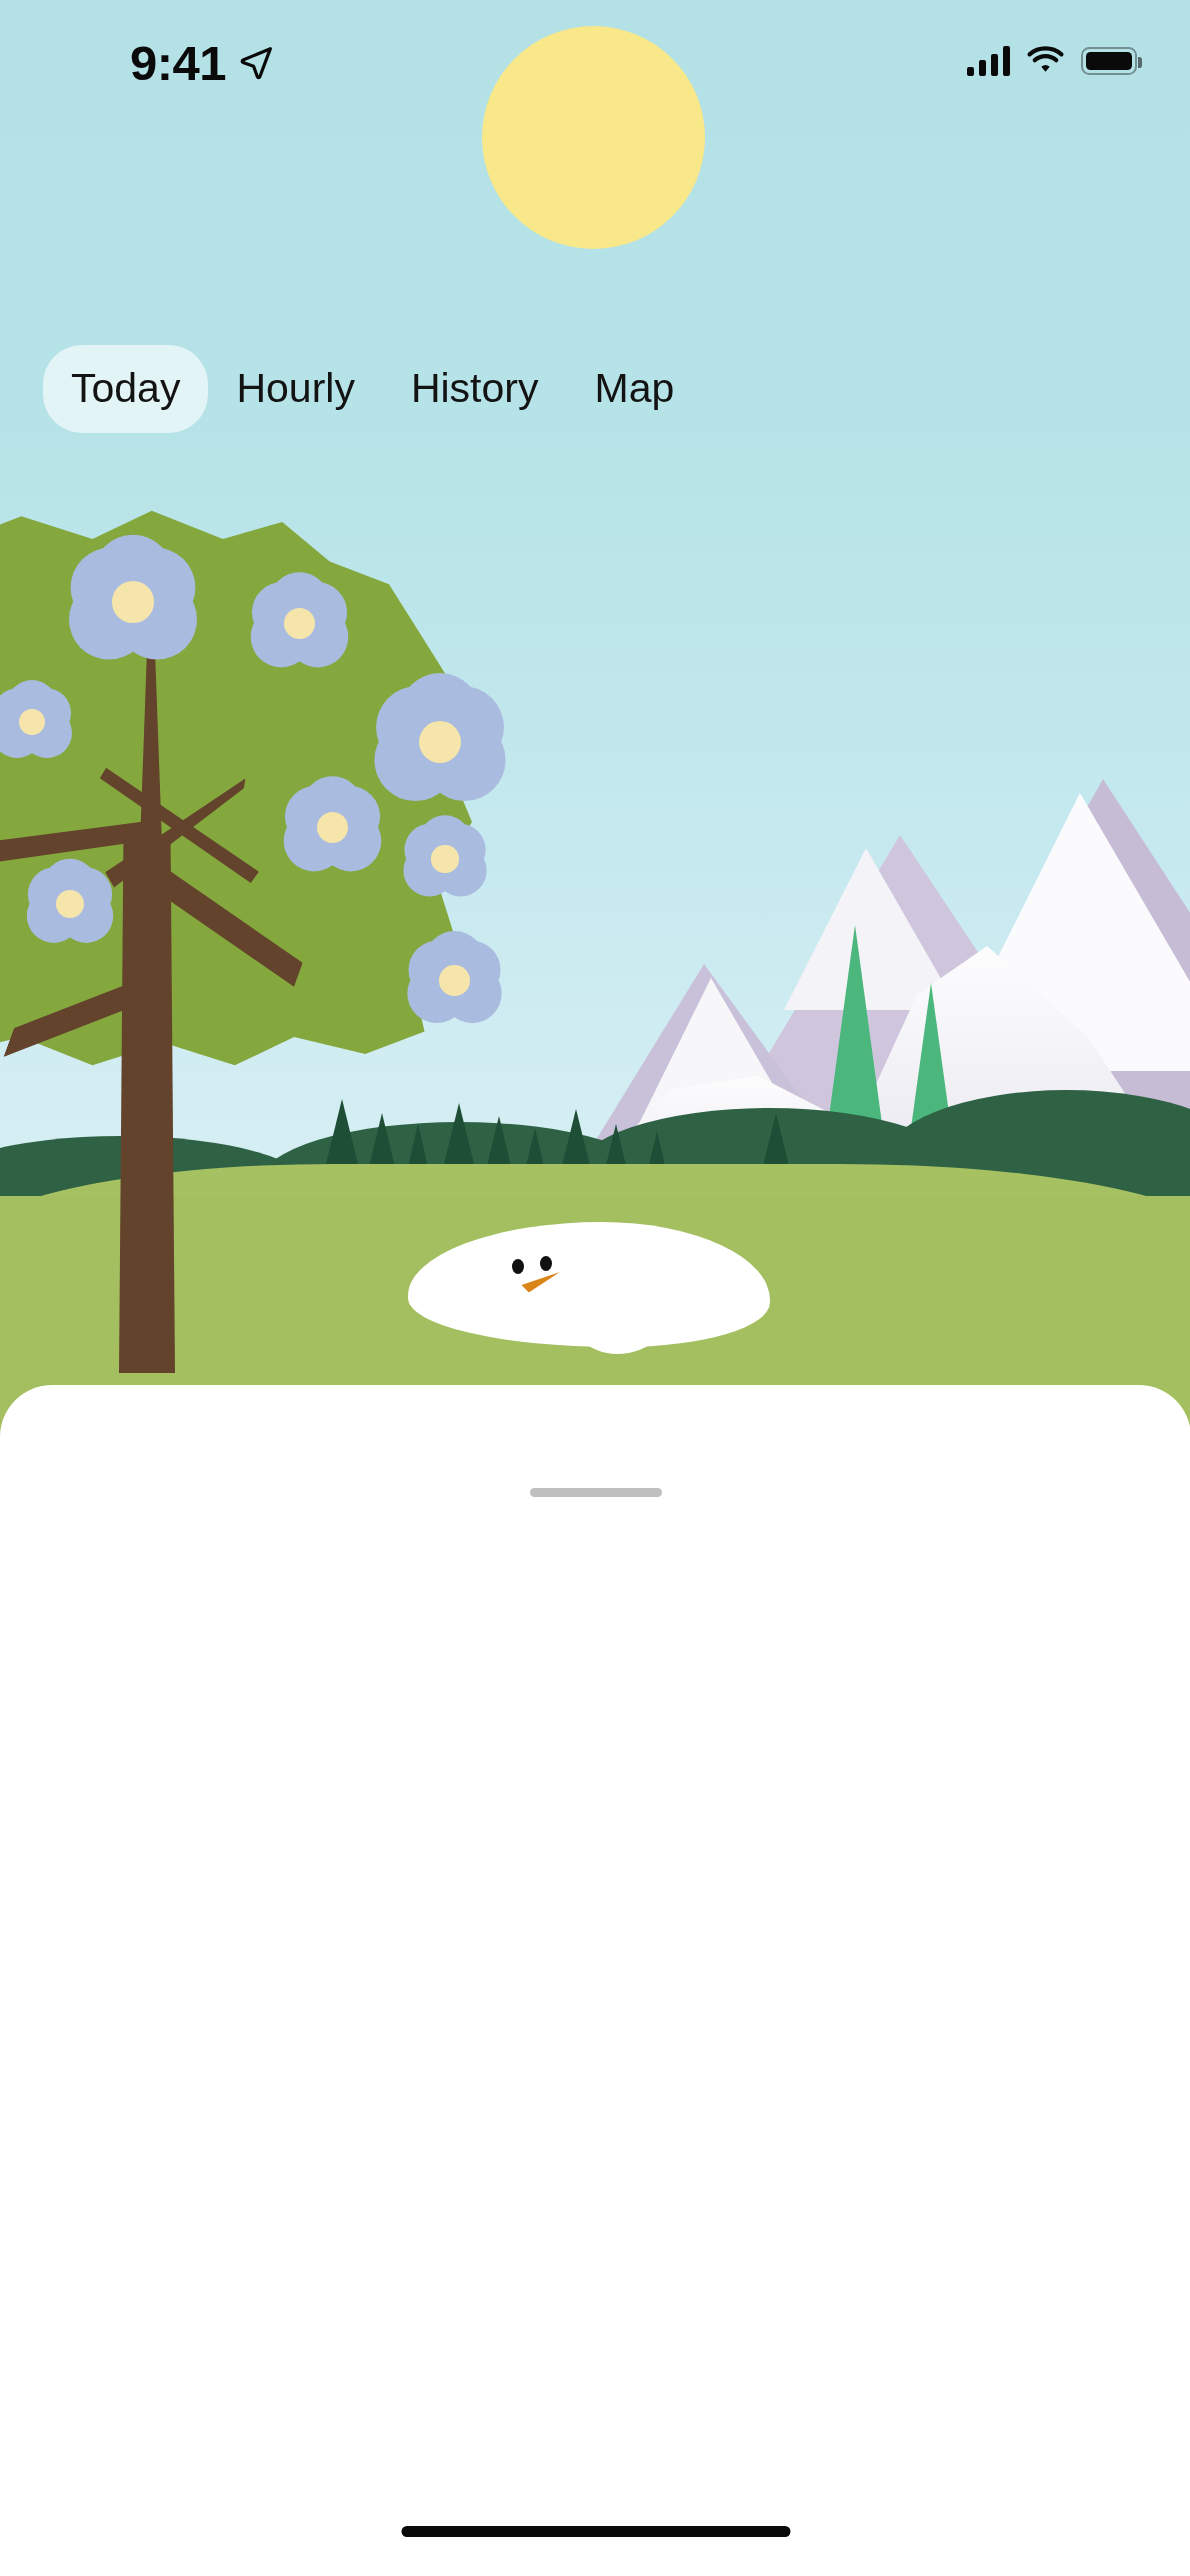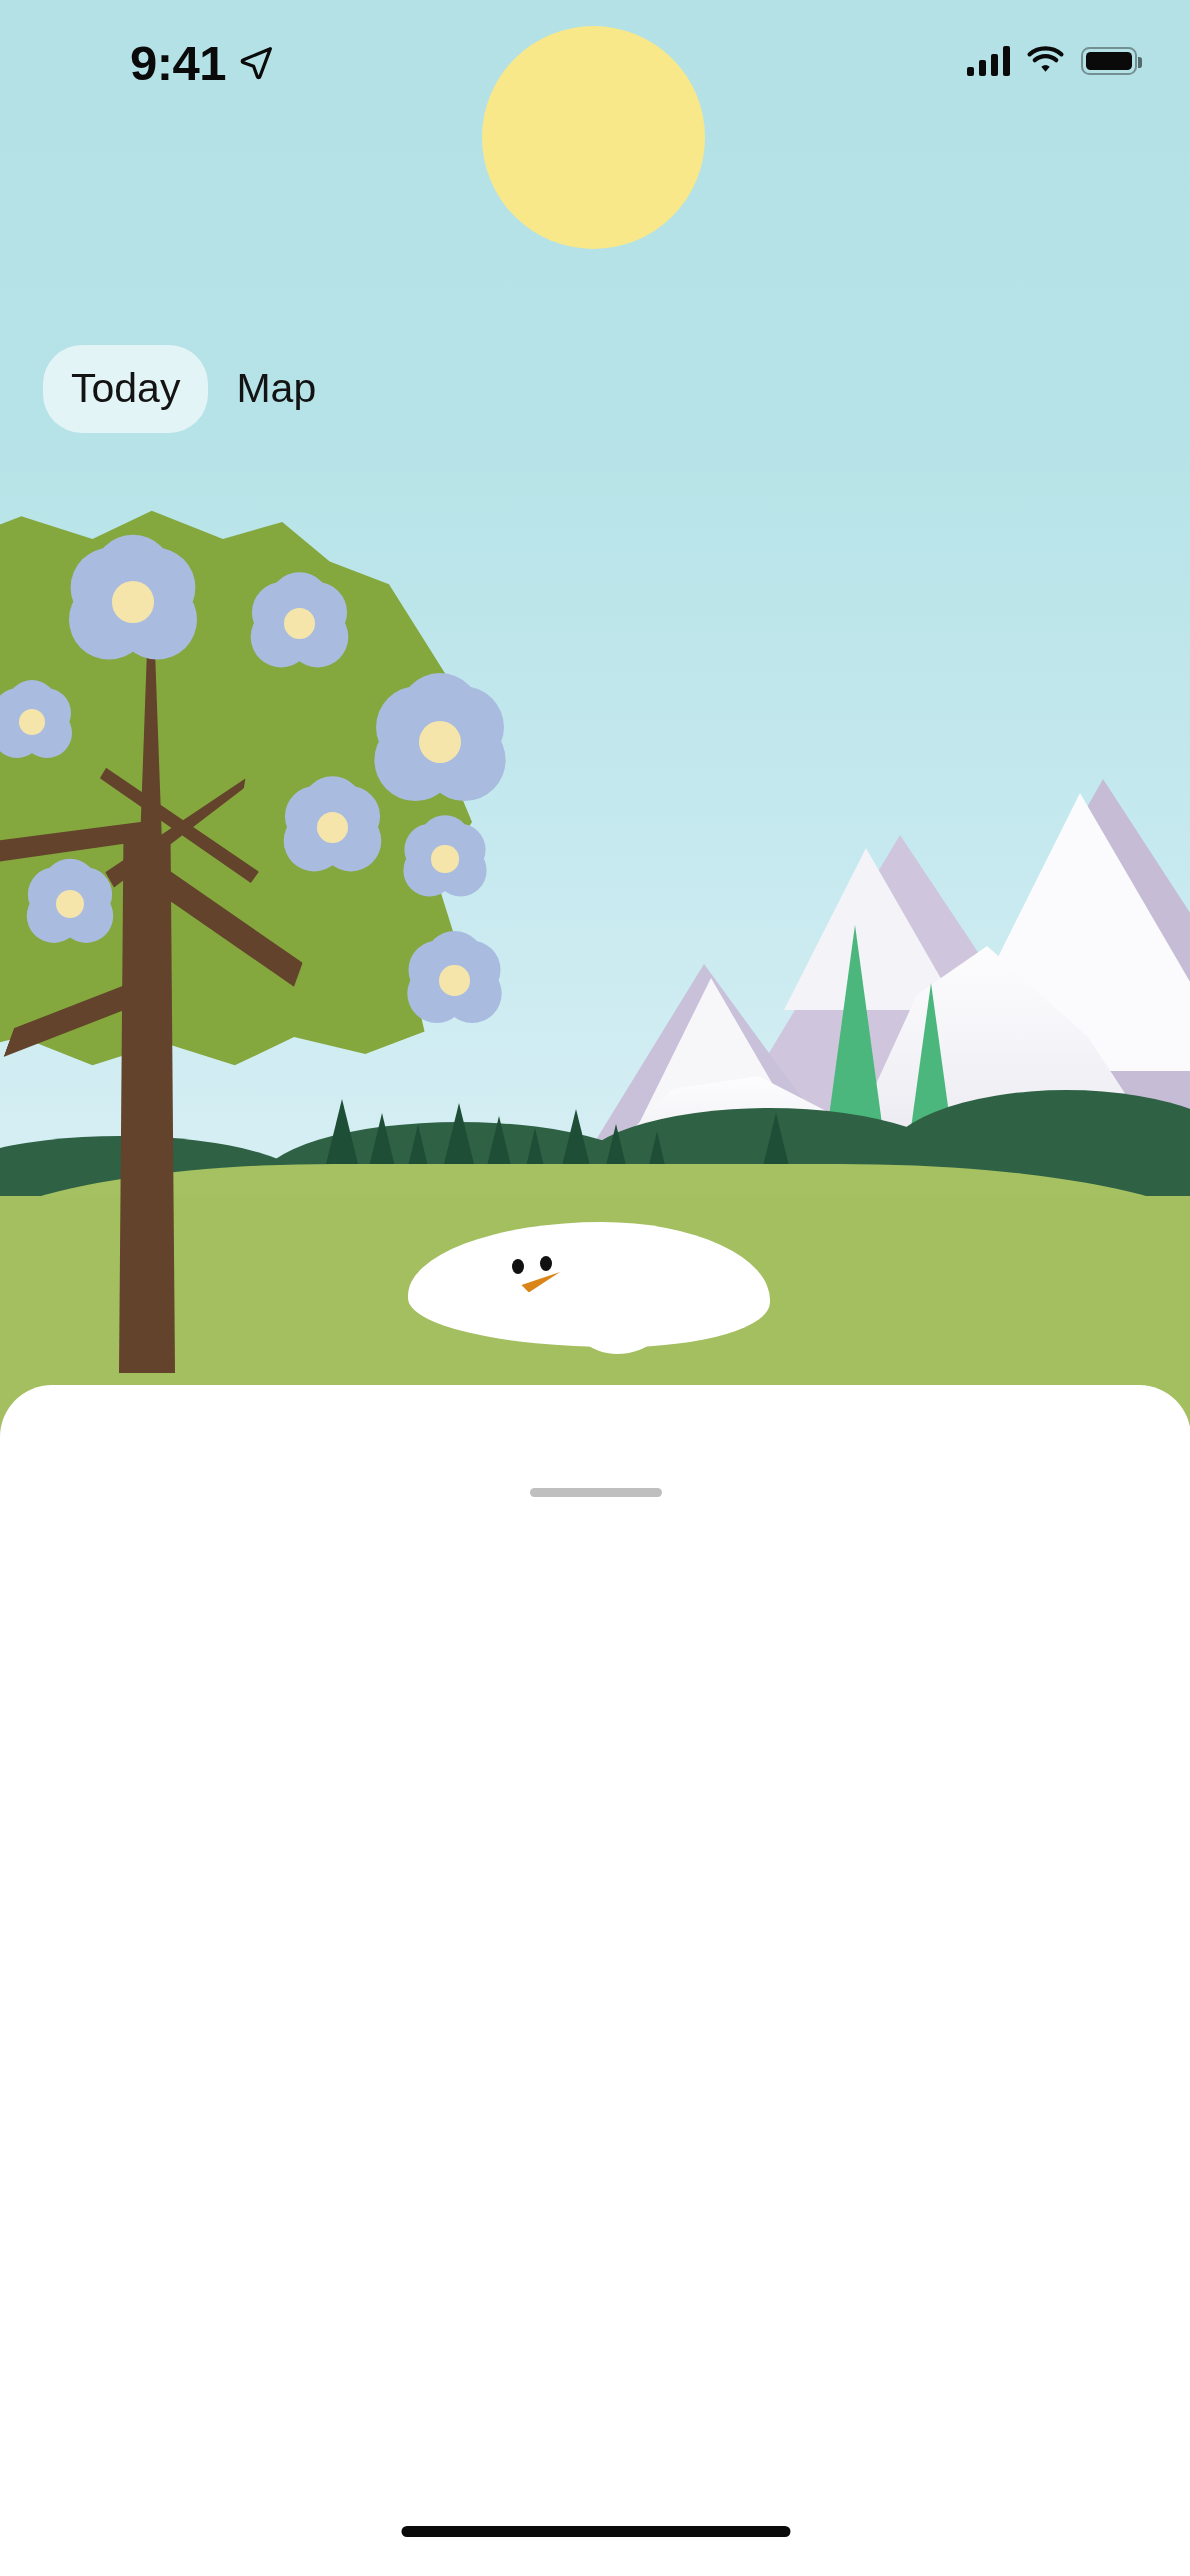--- a/index.html
+++ b/index.html
@@ -511,20 +511,22 @@
       </svg>
       <div class="battery">
         <span class="fill"></span>
       </div>
     </div>
   </div>
 
 
   <div id="tabs">
     <div class="tab active">Today</div>
+    <div class="tab">Hourly</div>
+    <div class="tab">History</div>
     <div class="tab">Map</div>
   </div>
 
   <div id="sheet">
     <div id="handle"></div>
   </div>
 
   <div class="section-label" id="label-now">Now</div>
 
   <div id="now-row">

